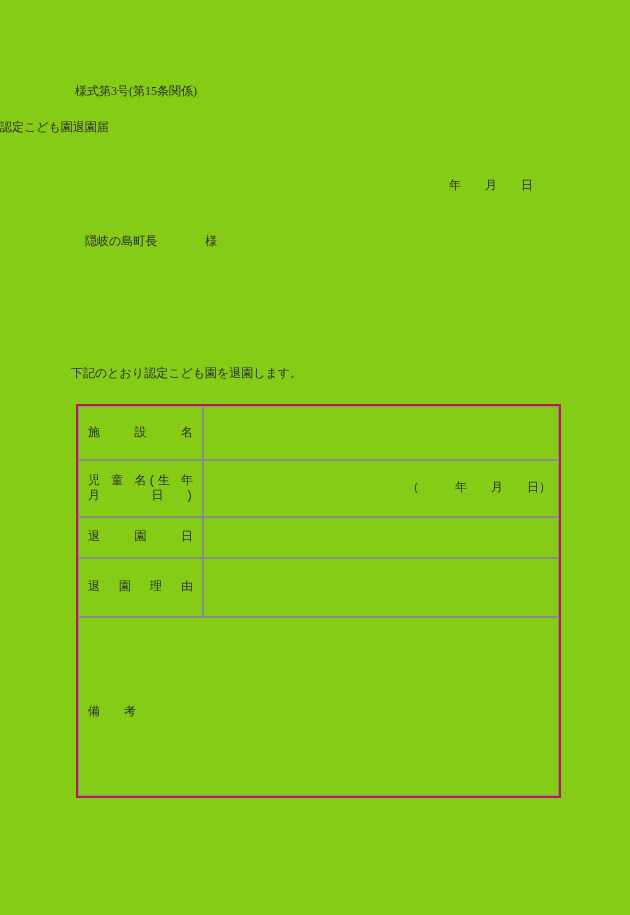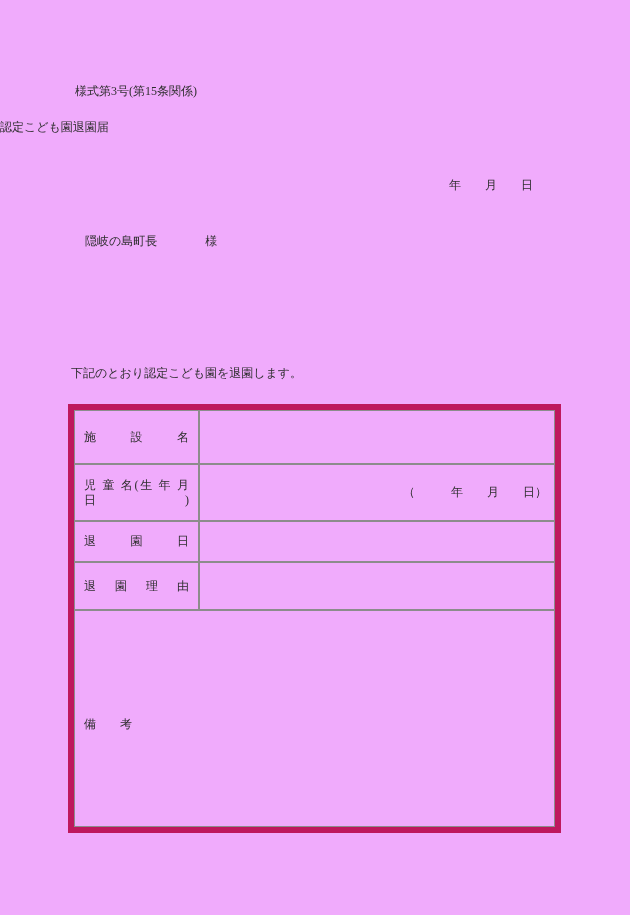--- a/index.html
+++ b/index.html
@@ -5,21 +5,21 @@
   * { margin: 0; padding: 0; box-sizing: border-box; }
   html, body { background: #fdfdfd; }
   body {
     font-family: "Liberation Serif", "DejaVu Serif", serif;
     color: #2e2e2e;
   }
   .page {
     position: relative;
     width: 630px;
     height: 915px;
-    background: #f0abfc;
+    background: #84cc16;
     overflow: hidden;
     font-size: 12px;
     line-height: 15px;
   }
   .form-no {
     position: absolute;
     left: 75px;
     top: 84px;
   }
   .doc-title {
@@ -49,49 +49,50 @@
     line-height: 21px;
   }
   .guardian .name-row { padding-left: 48px; }
   .intro {
     position: absolute;
     left: 71px;
     top: 366px;
   }
   table.form-table {
     position: absolute;
-    left: 68px;
+    left: 76px;
     top: 404px;
     border-collapse: separate;
     border-spacing: 0;
-    border: 6px solid #be185d;
+    border: 2px solid #be185d;
     table-layout: fixed;
+    font-family: Liberation Mono, monospace;
   }
   table.form-table td {
     border: 1px solid #8c8c8c;
     vertical-align: middle;
   }
   td.label-cell {
     width: 125px;
     text-align: justify;
     -moz-text-align-last: justify;
     text-align-last: justify;
     padding: 0 9px;
   }
   td.value-cell { width: 356px; }
   tr.row-facility td { height: 54px; }
   tr.row-child td { height: 57px; }
   tr.row-date td { height: 41px; }
-  tr.row-reason td { height: 48px; }
+  tr.row-reason td { height: 59px; }
   td.child-value {
     text-align: right;
     padding-right: 7px;
   }
   td.remarks-cell {
-    height: 217px;
+    height: 179px;
     vertical-align: top;
     padding: 12px 20px 0 9px;
   }
 </style>
 </head>
 <body>
 
 <div class="page">
 
   <div class="form-no">様式第3号(第15条関係)</div>

